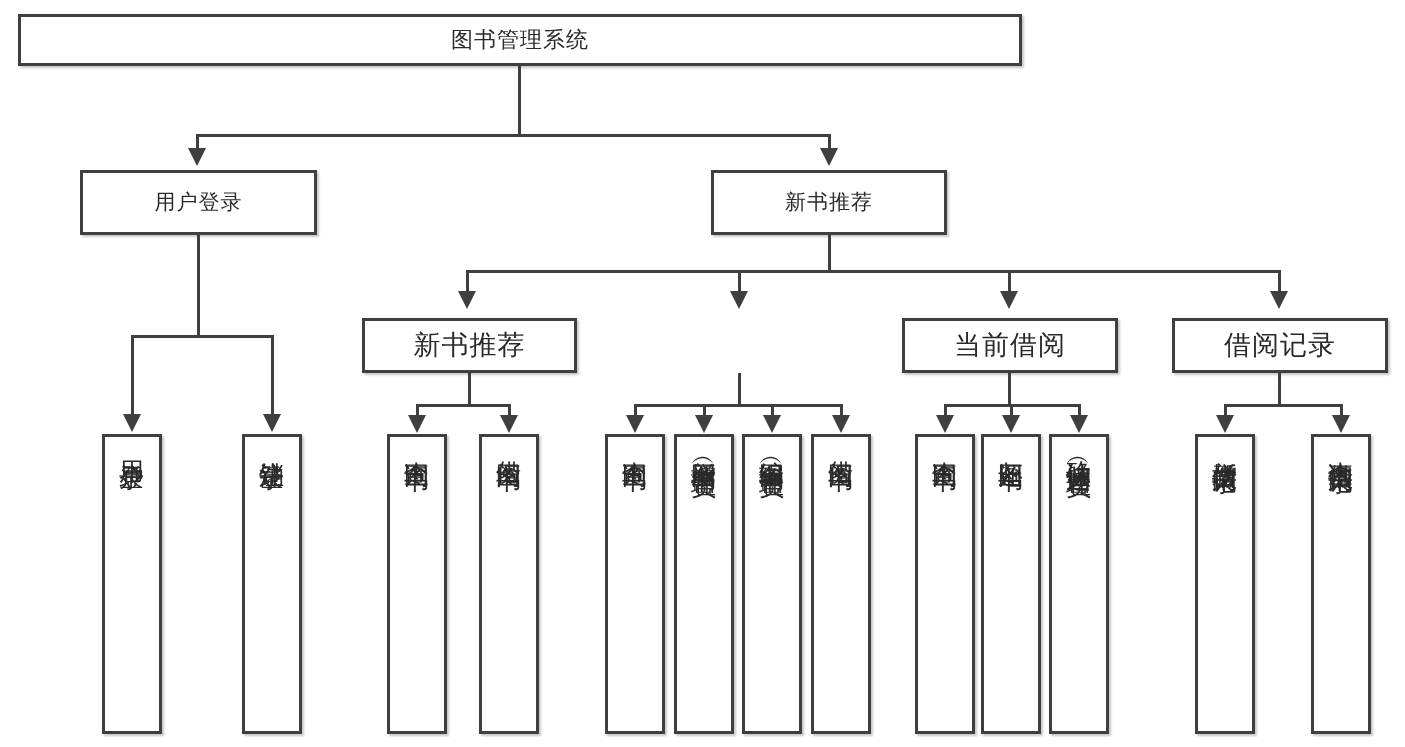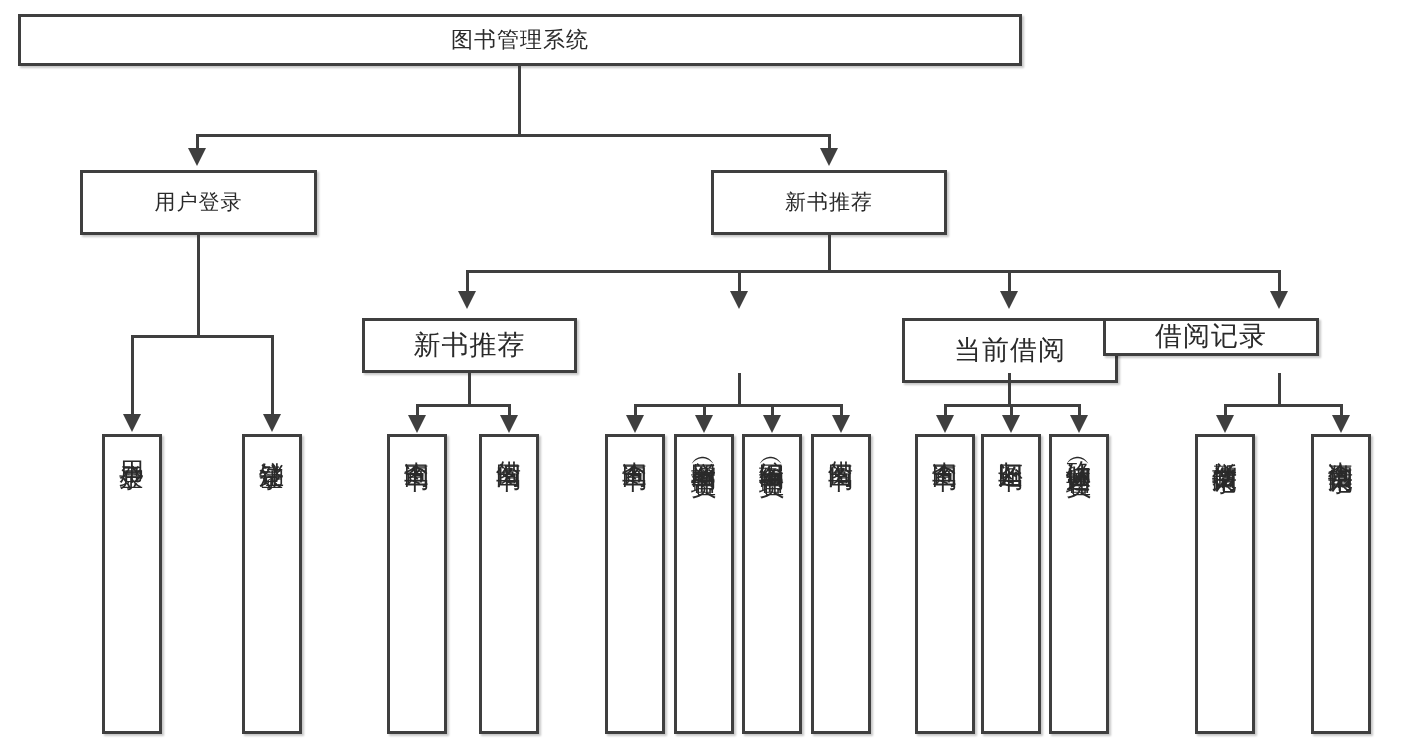--- a/index.html
+++ b/index.html
@@ -115,24 +115,24 @@
   <div class="ln v" style="left:738px;top:270px;height:24px;"></div>
   <div class="arrow" style="left:730px;top:291px;"></div>
   <div class="ln v" style="left:1008px;top:270px;height:24px;"></div>
   <div class="arrow" style="left:1000px;top:291px;"></div>
   <div class="ln v" style="left:1278px;top:270px;height:24px;"></div>
   <div class="arrow" style="left:1270px;top:291px;"></div>
 
   <div class="node lvl3" style="left:362px;top:318px;width:215px;height:55px;">
     <span class="lbl">新书推荐</span>
   </div>
-  <div class="node lvl3" style="left:902px;top:318px;width:216px;height:65px;">
+  <div class="node lvl3" style="left:902px;top:318px;width:216px;height:55px;">
     <span class="lbl">当前借阅</span>
   </div>
-  <div class="node lvl3" style="left:1103px;top:318px;width:216px;height:38px;text-align:center;">
+  <div class="node lvl3" style="left:1172px;top:318px;width:216px;height:55px;text-align:center;">
     <span class="lbl">借阅记录</span>
   </div>
 
   <div class="ln v" style="left:468px;top:373px;height:33px;"></div>
   <div class="ln h" style="left:416px;top:404px;width:94px;"></div>
   <div class="ln v" style="left:416px;top:404px;height:14px;"></div>
   <div class="arrow" style="left:408px;top:415px;"></div>
   <div class="ln v" style="left:508px;top:404px;height:14px;"></div>
   <div class="arrow" style="left:500px;top:415px;"></div>
 

